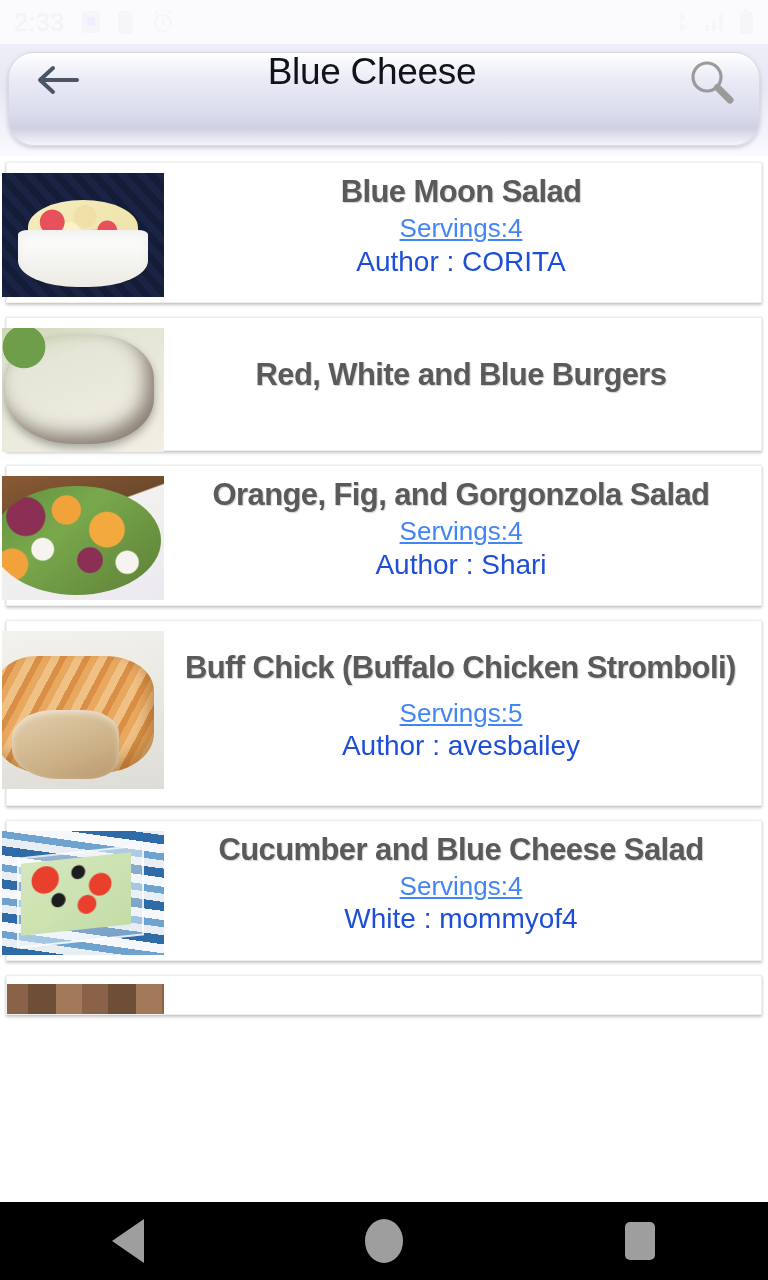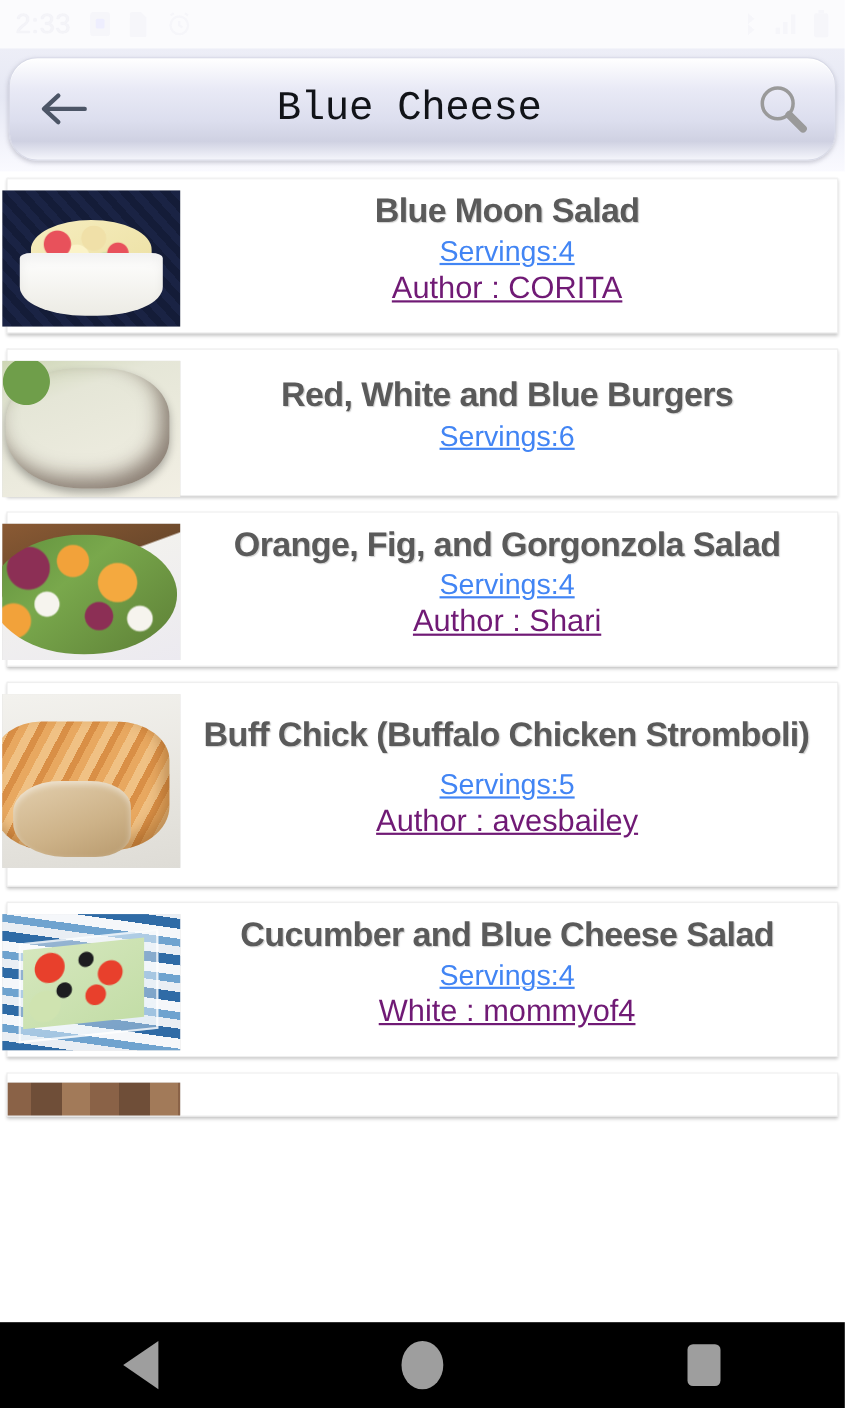--- a/index.html
+++ b/index.html
@@ -41,23 +41,22 @@
   }
   .searchbar{
     position:relative;
     height:94px;
     border-radius:26px;
     background:linear-gradient(180deg,#ffffff 0%,#e9eaf6 30%,#dcdeee 62%,#cfd1e2 82%,#f4f5fb 100%);
     box-shadow:0 2px 4px rgba(120,120,140,.35),
                inset 0 1px 0 rgba(255,255,255,.9);
     border:1px solid #d7d9e6;
     display:flex;
-    align-items:center;
+    align-items:flex-start;
     padding:0 18px 0 22px;
-    font-family:Liberation Mono, monospace;
   }
   .backbtn{
     width:54px; height:54px;
     display:flex; align-items:center; justify-content:center;
     flex:0 0 auto;
     cursor:pointer;
   }
   .backbtn svg{ display:block; }
   .querytext{
     flex:1 1 auto;
@@ -146,23 +145,22 @@
     font-size:26px;
     line-height:1.12;
     color:#4285f4;
     text-align:center;
     margin-bottom:2px;
     text-decoration:underline;
   }
   .rauth{
     font-size:28px;
     line-height:1.12;
-    color:#701a75;
+    color:#1d4ed8;
     text-align:center;
-    text-decoration:underline;
   }
 
   
   .card.peek{
     min-height:40px;
     margin-bottom:0;
     overflow:hidden;
   }
   .card.peek .thumb{ height:60px; top:8px; }
   .card.peek .txtcol{ padding:0; }
@@ -361,21 +359,20 @@
   </div>
 
   <div class="card">
     <div class="thumbcol">
       <div class="thumb">
           <div class="ph ph-burger"></div>
         </div>
     </div>
     <div class="txtcol">
       <div class="rtitle">Red, White and Blue Burgers</div>
-      <div class="rserv">Servings:6</div>
     </div>
   </div>
 
   <div class="card">
     <div class="thumbcol">
       <div class="thumb">
           <div class="ph ph-fig"></div>
         </div>
     </div>
     <div class="txtcol">

